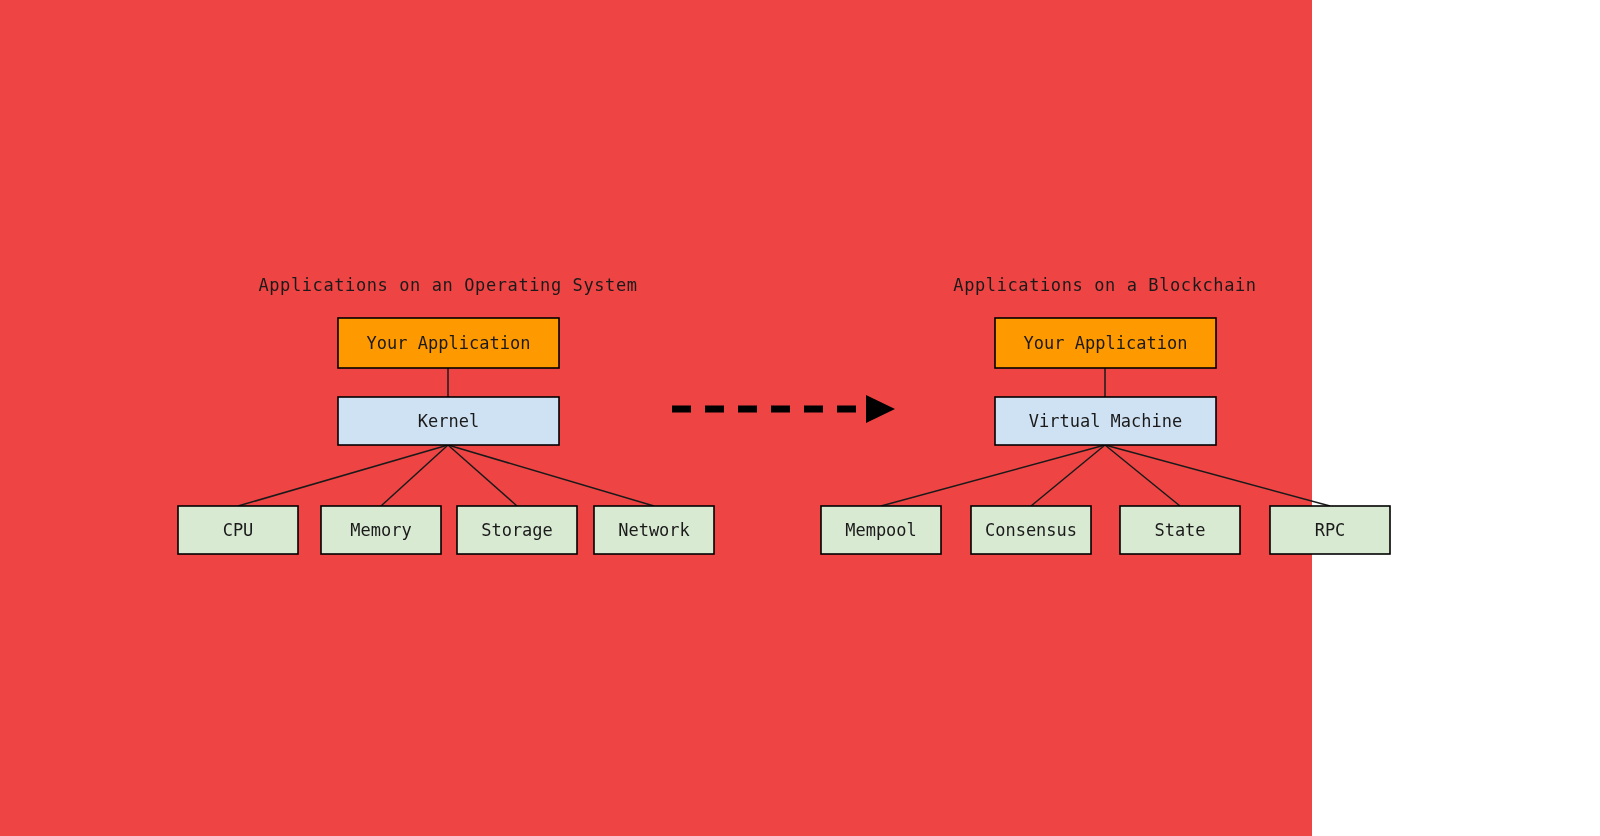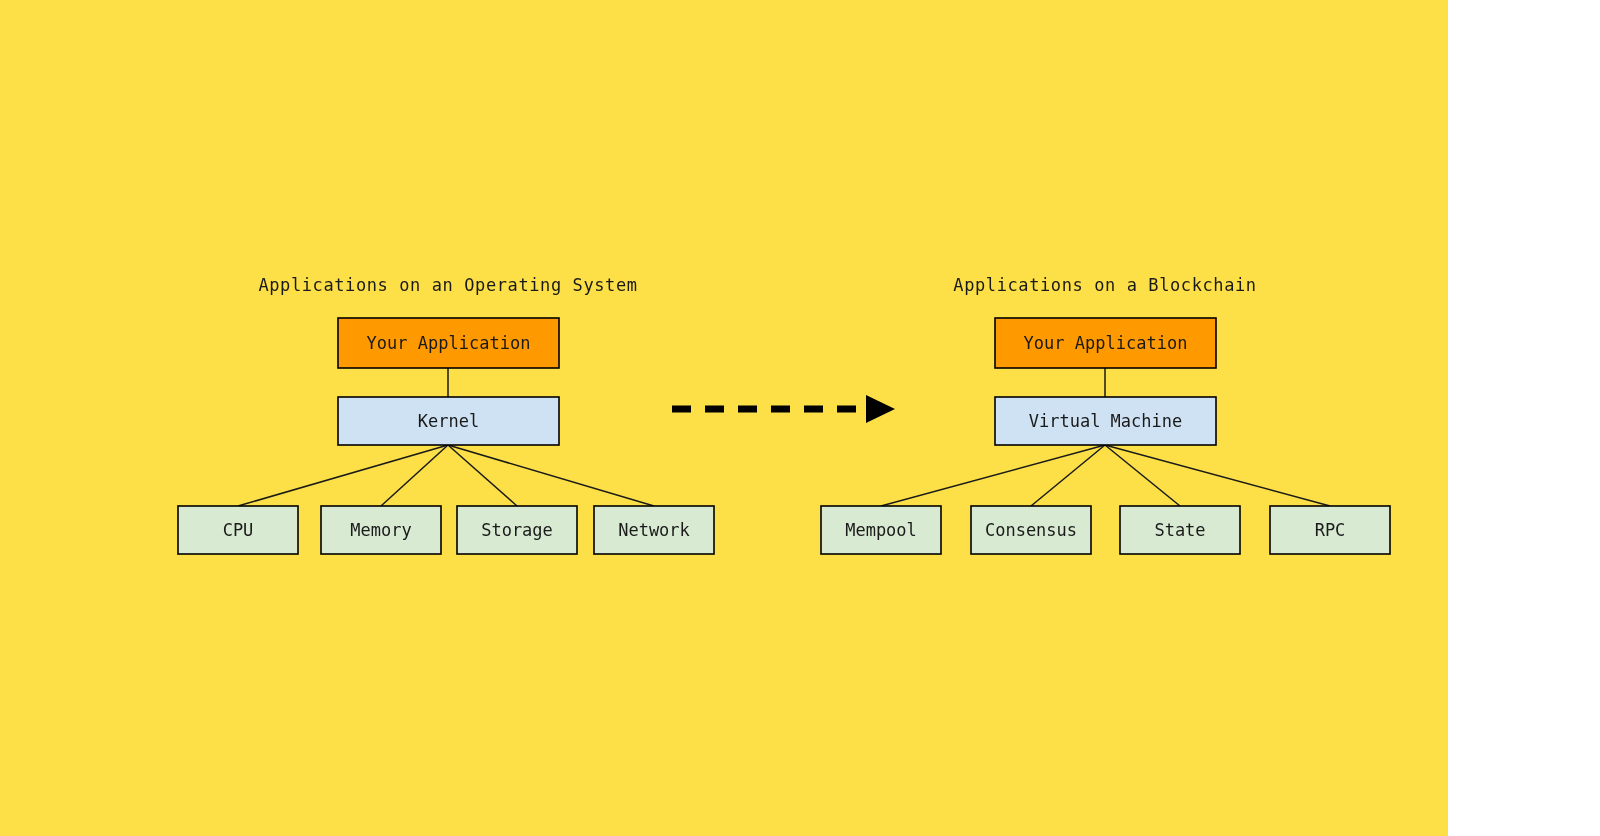--- a/index.html
+++ b/index.html
@@ -8,23 +8,23 @@
     background: #ffffff;
   }
   body {
     width: 1600px;
     height: 836px;
     font-family: "DejaVu Sans Mono", "Liberation Mono", monospace;
     overflow: hidden;
   }
   #diagram-root {
     position: relative;
-    width: 1448px;
+    width: 1312px;
     height: 836px;
-    background: #fde047;
+    background: #ef4444;
   }
   svg.diagram-svg {
     position: absolute;
     top: 0;
     left: 0;
     width: 1600px;
     height: 836px;
     display: block;
   }
   .node-rect {

